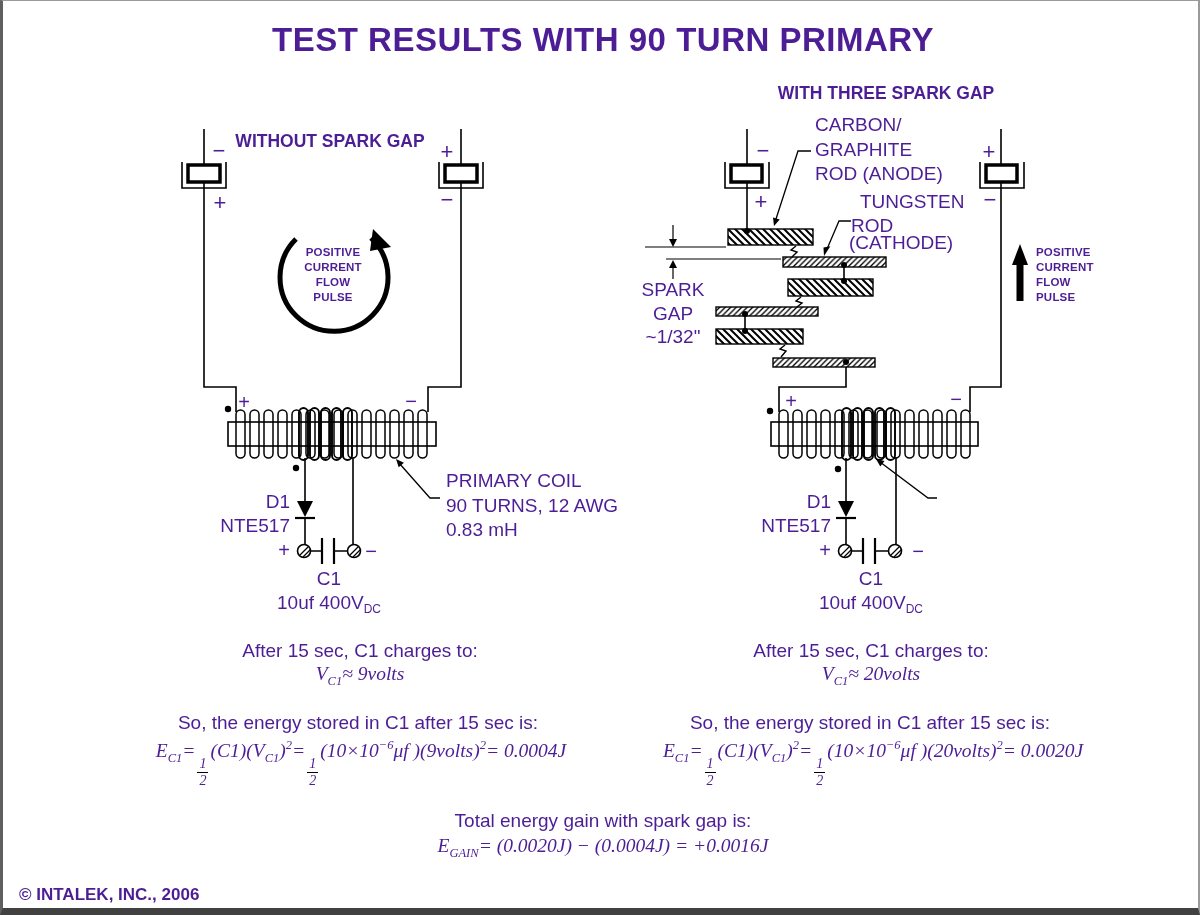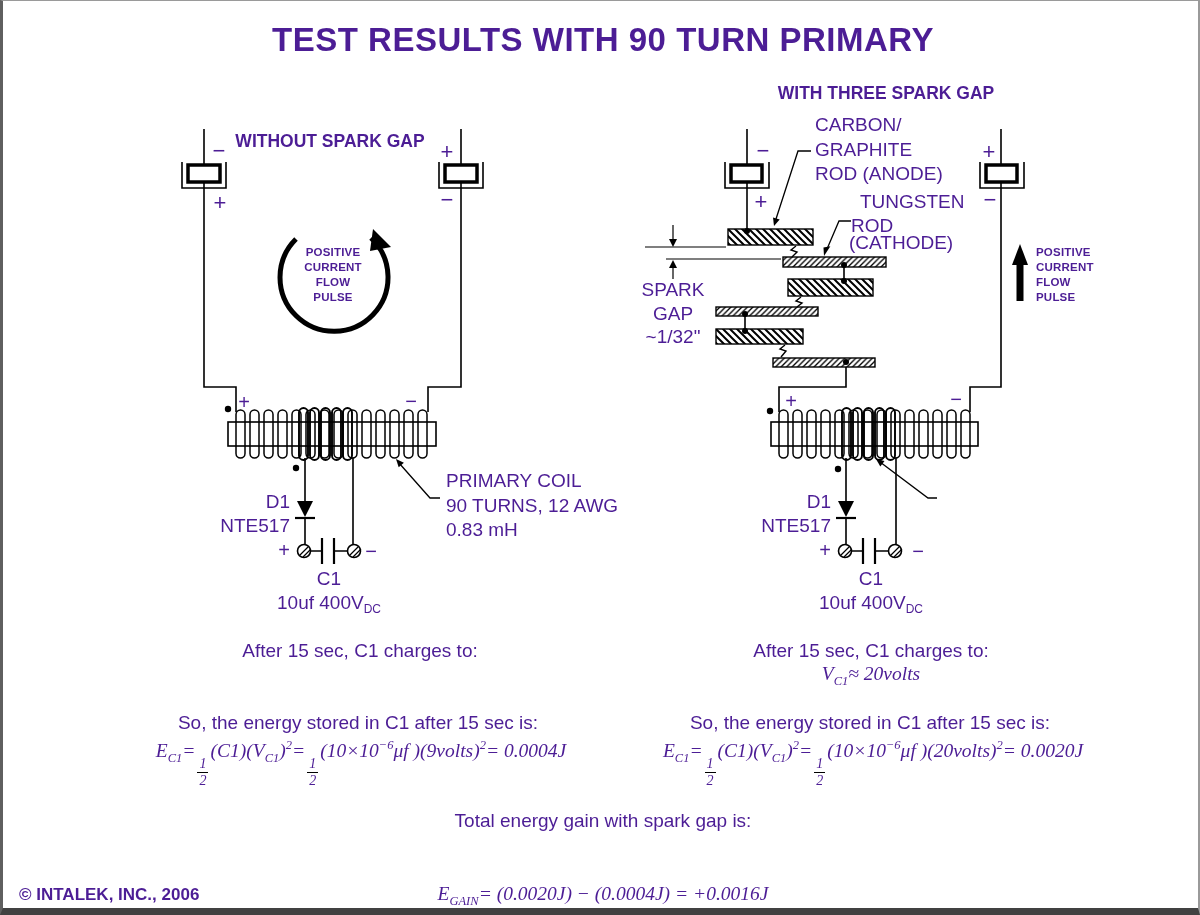--- a/index.html
+++ b/index.html
@@ -238,20 +238,21 @@
 
   <div class="abs lbl-r" style="right:908px;top:489px;">D1</div>
   <div class="abs lbl-r" style="right:908px;top:513px;">NTE517</div>
 
   <div class="abs symS ctr" style="left:281px;top:549px;">+</div>
   <div class="abs symS ctr" style="left:368px;top:550px;">−</div>
   <div class="abs txt ctr" style="left:326px;top:578px;">C1</div>
   <div class="abs txt ctr" style="left:326px;top:603px;"><span>10uf 400V</span><span class="sub2">DC</span></div>
 
   <div class="abs txt cw" style="left:157px;top:639px;width:400px;">After 15 sec, C1 charges to:</div>
+  <div class="abs eq" style="left:157px;top:663px;width:400px;"><span class="t">V</span><span class="sb">C1</span><span class="t"> ≈ 9volts</span></div>
   <div class="abs txt cw" style="left:105px;top:711px;width:500px;">So, the energy stored in C1 after 15 sec is:</div>
   <div class="abs eq" style="left:108px;top:738px;width:500px;"><span class="t">E</span><span class="sb">C1</span><span class="t"> = </span><span class="fr">
         <span class="n">1</span>
         <span class="d">2</span>
       </span><span class="t">(C1)(V</span><span class="sb">C1</span><span class="t">)</span><span class="sp">2</span><span class="t"> = </span><span class="fr">
         <span class="n">1</span>
         <span class="d">2</span>
       </span><span class="t">(10×10</span><span class="sp">−6</span><span class="t"> μf )(9volts)</span><span class="sp">2</span><span class="t"> = 0.0004J</span></div>
 
   <div class="abs sym ctr" style="left:760px;top:150px;">−</div>
@@ -298,16 +299,16 @@
   <div class="abs txt cw" style="left:617px;top:711px;width:500px;">So, the energy stored in C1 after 15 sec is:</div>
   <div class="abs eq" style="left:620px;top:738px;width:500px;"><span class="t">E</span><span class="sb">C1</span><span class="t"> = </span><span class="fr">
         <span class="n">1</span>
         <span class="d">2</span>
       </span><span class="t">(C1)(V</span><span class="sb">C1</span><span class="t">)</span><span class="sp">2</span><span class="t"> = </span><span class="fr">
         <span class="n">1</span>
         <span class="d">2</span>
       </span><span class="t">(10×10</span><span class="sp">−6</span><span class="t"> μf )(20volts)</span><span class="sp">2</span><span class="t"> = 0.0020J</span></div>
 
   <div class="abs txt cw" style="left:400px;top:809px;width:400px;">Total energy gain with spark gap is:</div>
-  <div class="abs eq" style="left:400px;top:883px;width:400px;"><span class="t">E</span><span class="sb">GAIN</span><span class="t"> = (0.0020J) − (0.0004J) = +0.0016J</span></div>
+  <div class="abs eq" style="left:400px;top:835px;width:400px;"><span class="t">E</span><span class="sb">GAIN</span><span class="t"> = (0.0020J) − (0.0004J) = +0.0016J</span></div>
   <div class="abs copy" style="left:16px;top:884px;">© INTALEK, INC., 2006</div>
 
 </div>
 
 </body></html>

